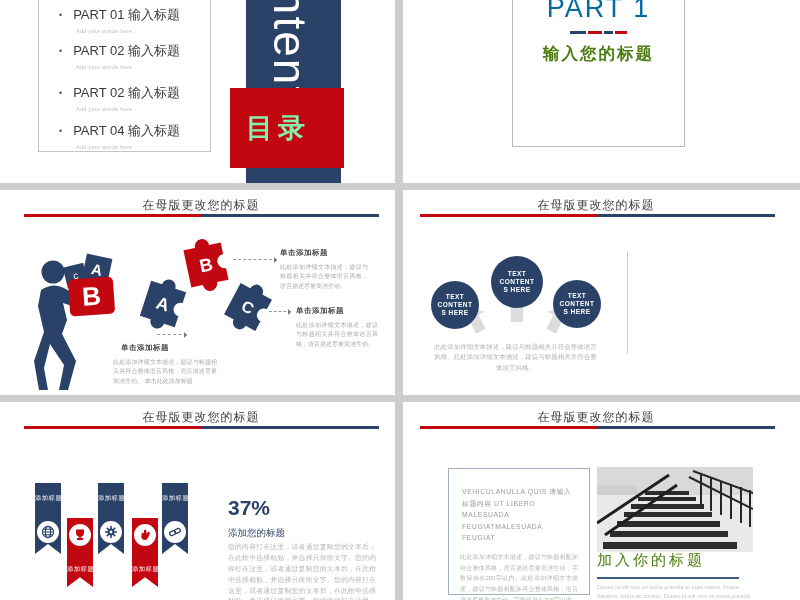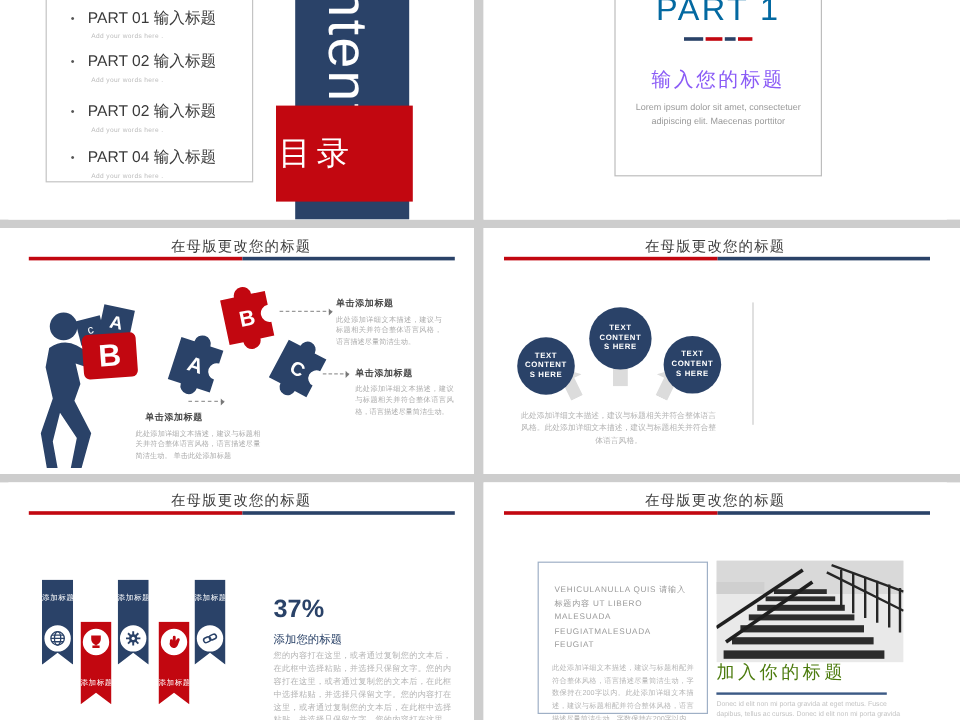--- a/index.html
+++ b/index.html
@@ -24,29 +24,29 @@
 .sdiv .db{flex:1;background:#2a4268}
 
 .card1{position:absolute;left:31px;top:-10px;width:173px;height:162px;border:1px solid #c4c4c4;background:#fff}
 .titem{position:absolute;left:20px;width:150px}
 .titem .tt{display:flex;align-items:center;font-size:13px;color:#3a3a3a;white-space:nowrap}
 .titem .bl{font-size:9px;color:#555;margin-right:11px}
 .titem .ts{font-size:5.5px;color:#bcbcbc;margin:4px 0 0 17px;letter-spacing:.3px}
 .banner{position:absolute;left:239px;top:0;width:95px;height:183px;background:#2a4268}
 .bannerText{position:absolute;left:71px;top:-74px;color:#fff;font-size:46px;letter-spacing:2px;transform:rotate(90deg);transform-origin:left top;white-space:nowrap}
 .tocbox{position:absolute;left:223px;top:88px;width:114px;height:80px;background:#c20710;display:flex;align-items:center}
-.tocbox span{color:#ffffff;font-size:27px;font-weight:normal;letter-spacing:5px;padding-left:2px}
+.tocbox span{color:#86efac;font-size:27px;font-weight:bold;letter-spacing:5px;padding-left:16px}
 
 .card2{position:absolute;left:109px;top:-8px;width:173px;height:155px;border:1px solid #bdbdbd;text-align:center;background:#fff}
 .p1{font-size:27px;color:#0369a1;letter-spacing:2px;}
 .p1div{display:flex;justify-content:center;gap:2px;margin-top:7px}
 .p1div i{height:3px;display:block}
 .p1div .a{width:16px;background:#2a4268}.p1div .b{width:14px;background:#c20710}
 .p1div .c{width:9px;background:#2a4268}.p1div .d{width:12px;background:#c20710}
-.p1h{font-size:16.5px;font-weight:normal;color:#8b5cf6;margin-top:22px;letter-spacing:2px}
+.p1h{font-size:16.5px;font-weight:bold;color:#4d7c0f;margin-top:9px;letter-spacing:2px}
 .p1b{font-size:7.5px;color:#9a9a9a;line-height:1.45;width:150px;margin:7px auto 0}
 
 .blk{position:absolute;display:flex;align-items:center;justify-content:center;color:#fff;font-weight:bold}
 #blkC{left:58px;top:75px;width:21px;height:21px;background:#2a4268;transform:rotate(-14deg);font-size:10px;font-weight:normal}
 #blkA{left:77px;top:66px;width:26px;height:26px;background:#2a4268;transform:rotate(12deg);font-size:15px}
 #blkB{left:62px;top:88px;width:45px;height:37px;background:#c20710;border-radius:5px;transform:rotate(-4deg);font-size:26px}
 .puz{position:absolute}
 .callout{position:absolute}
 .callout .ch{font-size:7.5px;font-weight:bold;color:#4a4a4a;letter-spacing:.5px}
 .callout .cb{font-size:6px;color:#ababab;line-height:1.55;margin-top:5px;text-align:justify}
@@ -136,21 +136,20 @@
   <div class="slide" id="s2">
     <div class="card2">
       <div class="p1">PART 1</div>
       <div class="p1div">
           <i class="a"></i>
           <i class="b"></i>
           <i class="c"></i>
           <i class="d"></i>
         </div>
       <div class="p1h">输入您的标题</div>
-      <div class="p1b">Lorem ipsum dolor sit amet,  consectetuer adipiscing elit.  Maecenas porttitor</div>
     </div>
   </div>
 
   <div class="slide" id="s3">
     <div class="shead">在母版更改您的标题</div>
     <div class="sdiv">
         <i class="dr"></i>
         <i class="db"></i>
       </div>
 

